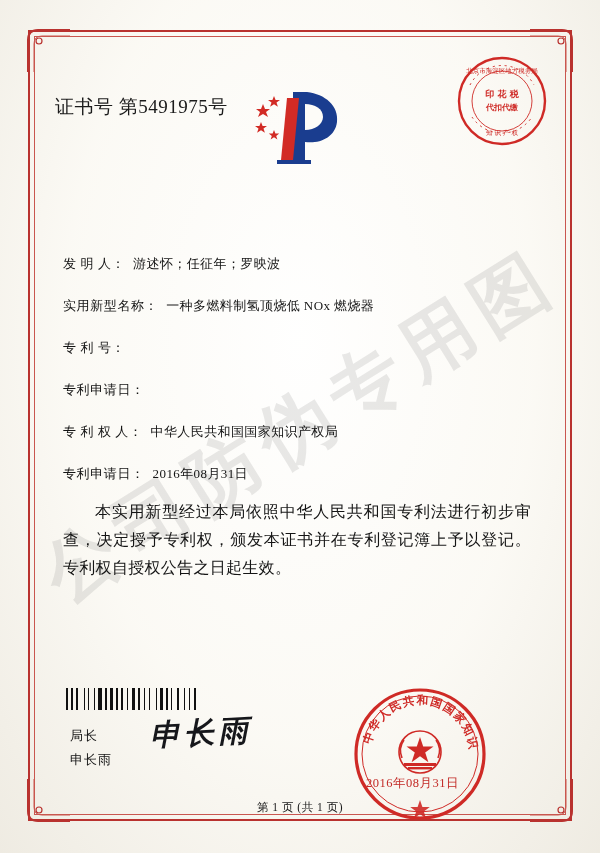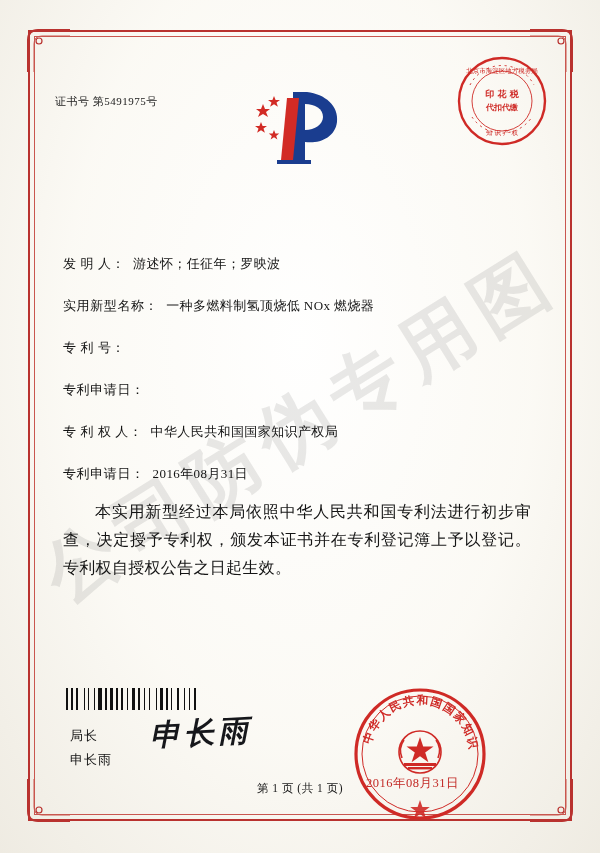--- a/index.html
+++ b/index.html
@@ -62,21 +62,21 @@
   .corner-tl { left: 26px; top: 28px; }
   .corner-tr { right: 26px; top: 28px; transform: scaleX(-1); }
   .corner-bl { left: 26px; bottom: 30px; transform: scaleY(-1); }
   .corner-br { right: 26px; bottom: 30px; transform: scale(-1,-1); }
 
   
   .cert-number {
     position: absolute;
     left: 55px;
     top: 94px;
-    font-size: 11px;
+    font-size: 19px;
     letter-spacing: 0.5px;
     color: #1b1b1b;
     white-space: nowrap;
   }
 
   
   .emblem {
     position: absolute;
     left: 247px;
     top: 86px;
@@ -204,21 +204,21 @@
     font-size: 12.5px;
     color: #c32b27;
     letter-spacing: 0.5px;
   }
 
   
   .page-footer {
     position: absolute;
     left: 0;
     right: 0;
-    top: 781px;
+    top: 800px;
     text-align: center;
     font-size: 11.5px;
     color: #1a1a1a;
     letter-spacing: 0.5px;
   }
 
   
   .watermark {
     position: absolute;
     left: 50%;

